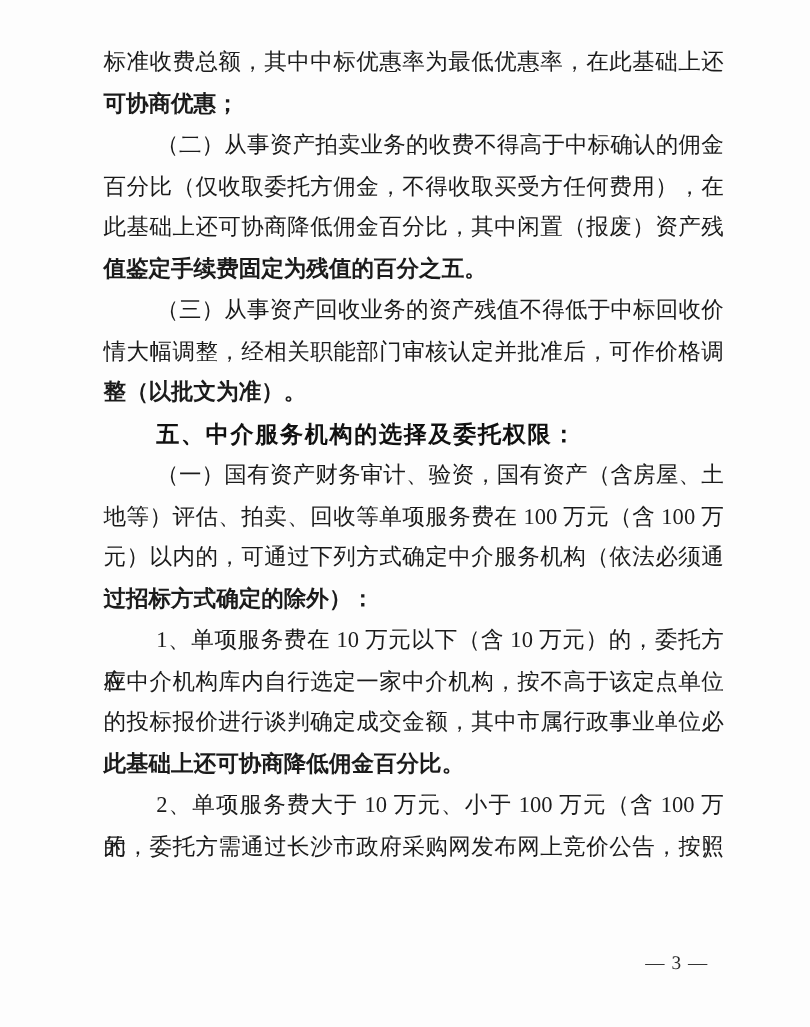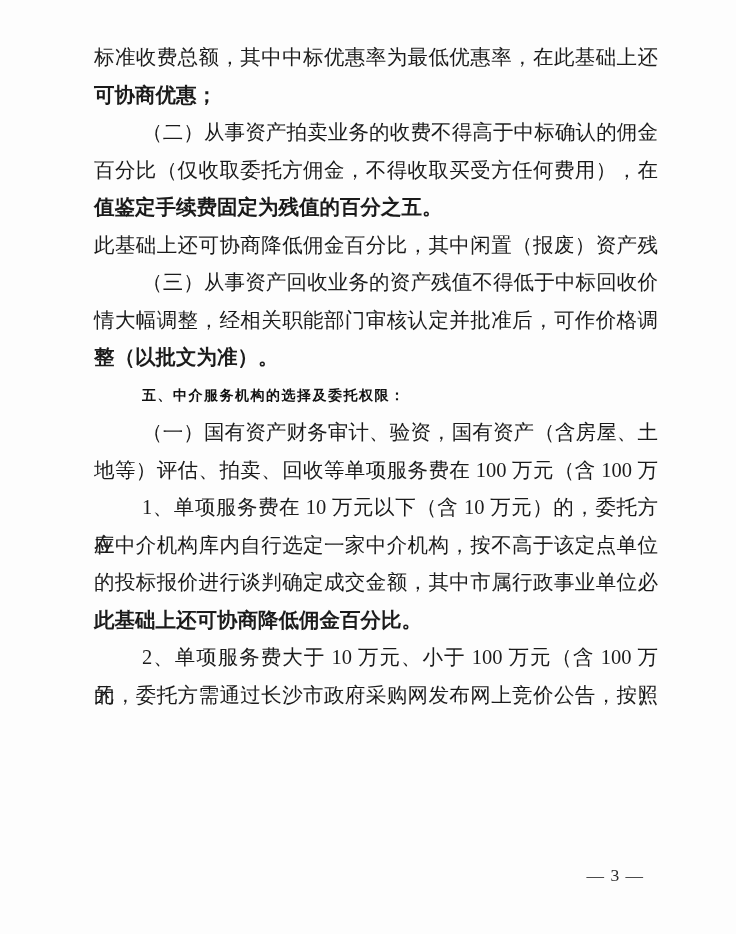--- a/index.html
+++ b/index.html
@@ -40,21 +40,21 @@
   .line.first {
     text-indent: 48px;
   }
   .line.end {
     text-align-last: left;
     font-weight: bold;
   }
   .paragraph.heading .line {
     font-family: "Liberation Sans", sans-serif;
     font-weight: bold;
-    font-size: 14px;
+    font-size: 21px;
     letter-spacing: 1.5px;
     color: #111111;
   }
   .page-number {
     position: absolute;
     top: 861px;
     right: 92px;
     font-size: 17.5px;
     line-height: 28px;
     letter-spacing: 1px;
@@ -66,34 +66,36 @@
 
 <div class="page">
   <div class="text-body">
       <div class="paragraph">
         <div class="line">标准收费总额，其中中标优惠率为最低优惠率，在此基础上还</div>
         <div class="line end">可协商优惠；</div>
       </div>
       <div class="paragraph">
         <div class="line first">（二）从事资产拍卖业务的收费不得高于中标确认的佣金</div>
         <div class="line">百分比（仅收取委托方佣金，不得收取买受方任何费用），在</div>
+        <div class="line">此基础上还可协商降低佣金百分比，其中闲置（报废）资产残</div>
         <div class="line end">值鉴定手续费固定为残值的百分之五。</div>
-        <div class="line">此基础上还可协商降低佣金百分比，其中闲置（报废）资产残</div>
       </div>
       <div class="paragraph">
         <div class="line first">（三）从事资产回收业务的资产残值不得低于中标回收价</div>
         <div class="line">情大幅调整，经相关职能部门审核认定并批准后，可作价格调</div>
         <div class="line end">整（以批文为准）。</div>
       </div>
       <div class="paragraph heading">
         <div class="line first end">五、中介服务机构的选择及委托权限：</div>
       </div>
       <div class="paragraph">
         <div class="line first">（一）国有资产财务审计、验资，国有资产（含房屋、土</div>
         <div class="line">地等）评估、拍卖、回收等单项服务费在 100 万元（含 100 万</div>
+        <div class="line">元）以内的，可通过下列方式确定中介服务机构（依法必须通</div>
+        <div class="line end">过招标方式确定的除外）：</div>
       </div>
       <div class="paragraph">
         <div class="line first">1、单项服务费在 10 万元以下（含 10 万元）的，委托方应</div>
         <div class="line">在中介机构库内自行选定一家中介机构，按不高于该定点单位</div>
         <div class="line">的投标报价进行谈判确定成交金额，其中市属行政事业单位必</div>
         <div class="line end">此基础上还可协商降低佣金百分比。</div>
       </div>
       <div class="paragraph">
         <div class="line first">2、单项服务费大于 10 万元、小于 100 万元（含 100 万元）</div>
         <div class="line">的，委托方需通过长沙市政府采购网发布网上竞价公告，按照</div>

